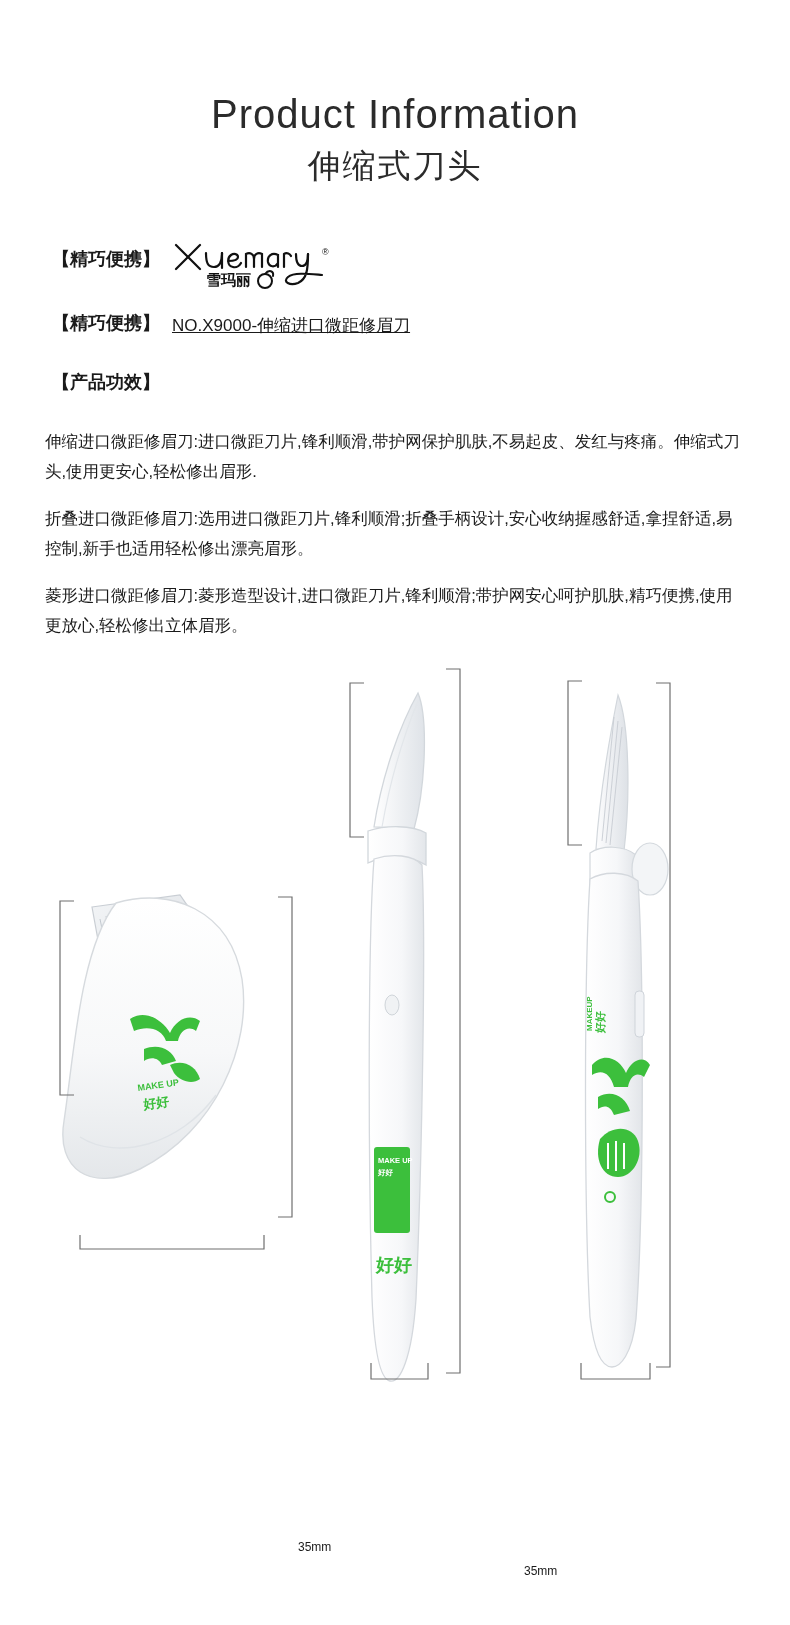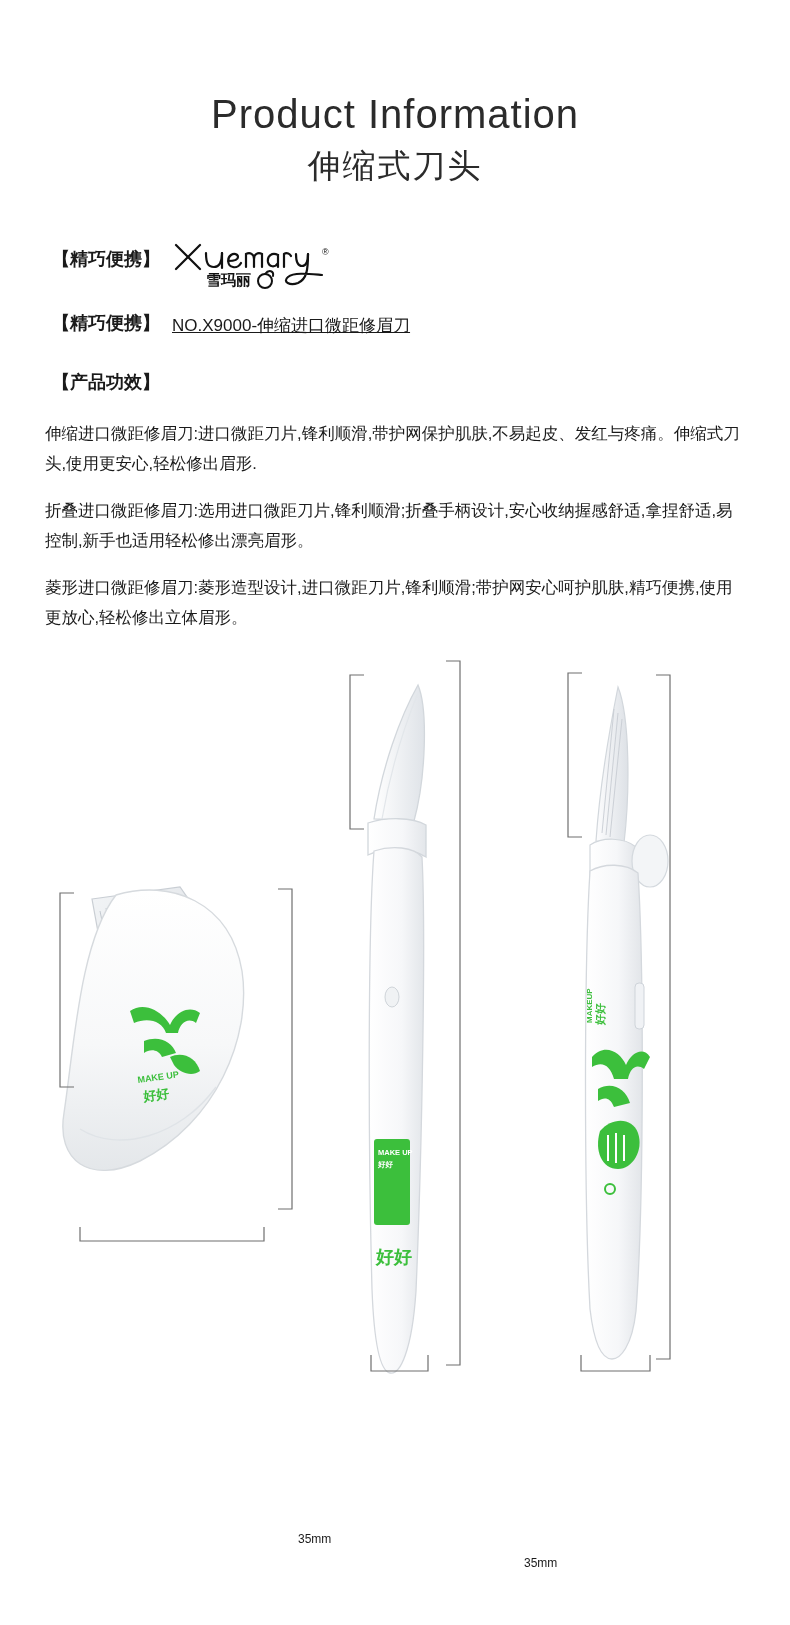--- a/index.html
+++ b/index.html
@@ -62,21 +62,21 @@
     margin-left: 12px;
     line-height: 2.05;
     font-size: 17px;
     color: #1a1a1a;
   }
   .names div { white-space: nowrap; text-decoration: underline; }
 
   .section-label {
     font-size: 18px;
     font-weight: 700;
-    margin: 26px 0 24px 0;
+    margin: 26px 0 32px 0;
     padding: 0 52px;
   }
   .para {
     padding: 0 45px;
     font-size: 16.5px;
     line-height: 1.85;
     margin-bottom: 16px;
     color: #1a1a1a;
   }
 

